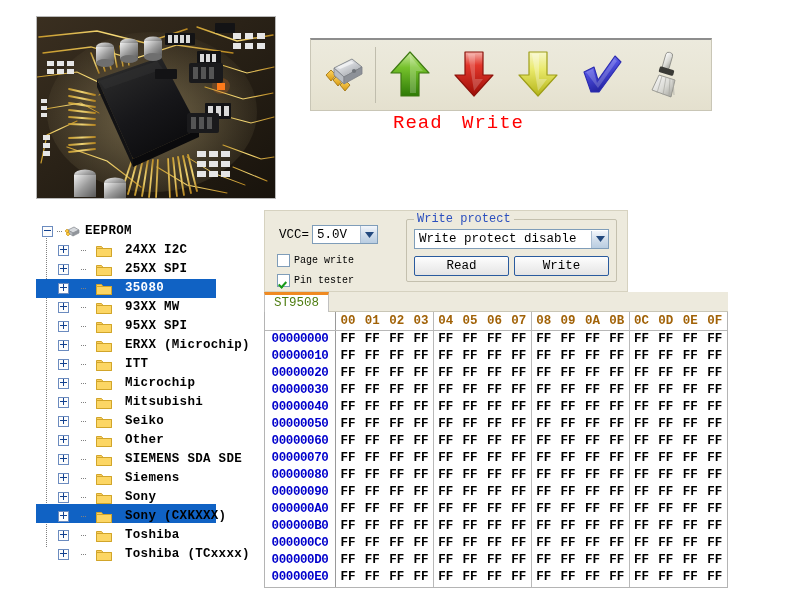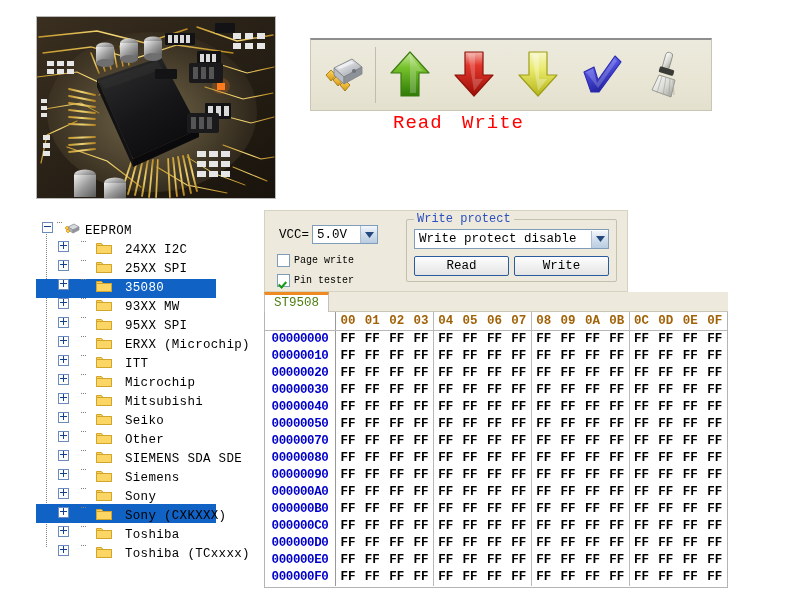--- a/index.html
+++ b/index.html
@@ -85,20 +85,22 @@
     font-family: "Liberation Mono", monospace;
     font-size: 12.5px;
     color: #000;
   }
   .tree-row {
     position: relative;
     height: 19px;
     line-height: 19px;
     white-space: nowrap;
     display: flex;
+    align-items: center;
+    font-weight: bold;
   }
   .tree-row.root { padding-left: 6px; }
   .tree-row.child { padding-left: 22px; gap: 8px; }
   .tree-row.selected {
     background: #1062c4;
     color: #ffffff;
   }
   .sel-strip {
     position: absolute;
     left: 0px;
@@ -992,20 +994,39 @@
           <td class="byte-cell grp-start">FF</td>
           <td class="byte-cell">FF</td>
           <td class="byte-cell">FF</td>
           <td class="byte-cell">FF</td>
           <td class="byte-cell grp-start">FF</td>
           <td class="byte-cell">FF</td>
           <td class="byte-cell">FF</td>
           <td class="byte-cell">FF</td>
         </tr>
         <tr>
+          <td class="offset-cell">00000060</td>
+          <td class="byte-cell grp-start">FF</td>
+          <td class="byte-cell">FF</td>
+          <td class="byte-cell">FF</td>
+          <td class="byte-cell">FF</td>
+          <td class="byte-cell grp-start">FF</td>
+          <td class="byte-cell">FF</td>
+          <td class="byte-cell">FF</td>
+          <td class="byte-cell">FF</td>
+          <td class="byte-cell grp-start">FF</td>
+          <td class="byte-cell">FF</td>
+          <td class="byte-cell">FF</td>
+          <td class="byte-cell">FF</td>
+          <td class="byte-cell grp-start">FF</td>
+          <td class="byte-cell">FF</td>
+          <td class="byte-cell">FF</td>
+          <td class="byte-cell">FF</td>
+        </tr>
+        <tr>
           <td class="offset-cell">00000070</td>
           <td class="byte-cell grp-start">FF</td>
           <td class="byte-cell">FF</td>
           <td class="byte-cell">FF</td>
           <td class="byte-cell">FF</td>
           <td class="byte-cell grp-start">FF</td>
           <td class="byte-cell">FF</td>
           <td class="byte-cell">FF</td>
           <td class="byte-cell">FF</td>
           <td class="byte-cell grp-start">FF</td>

